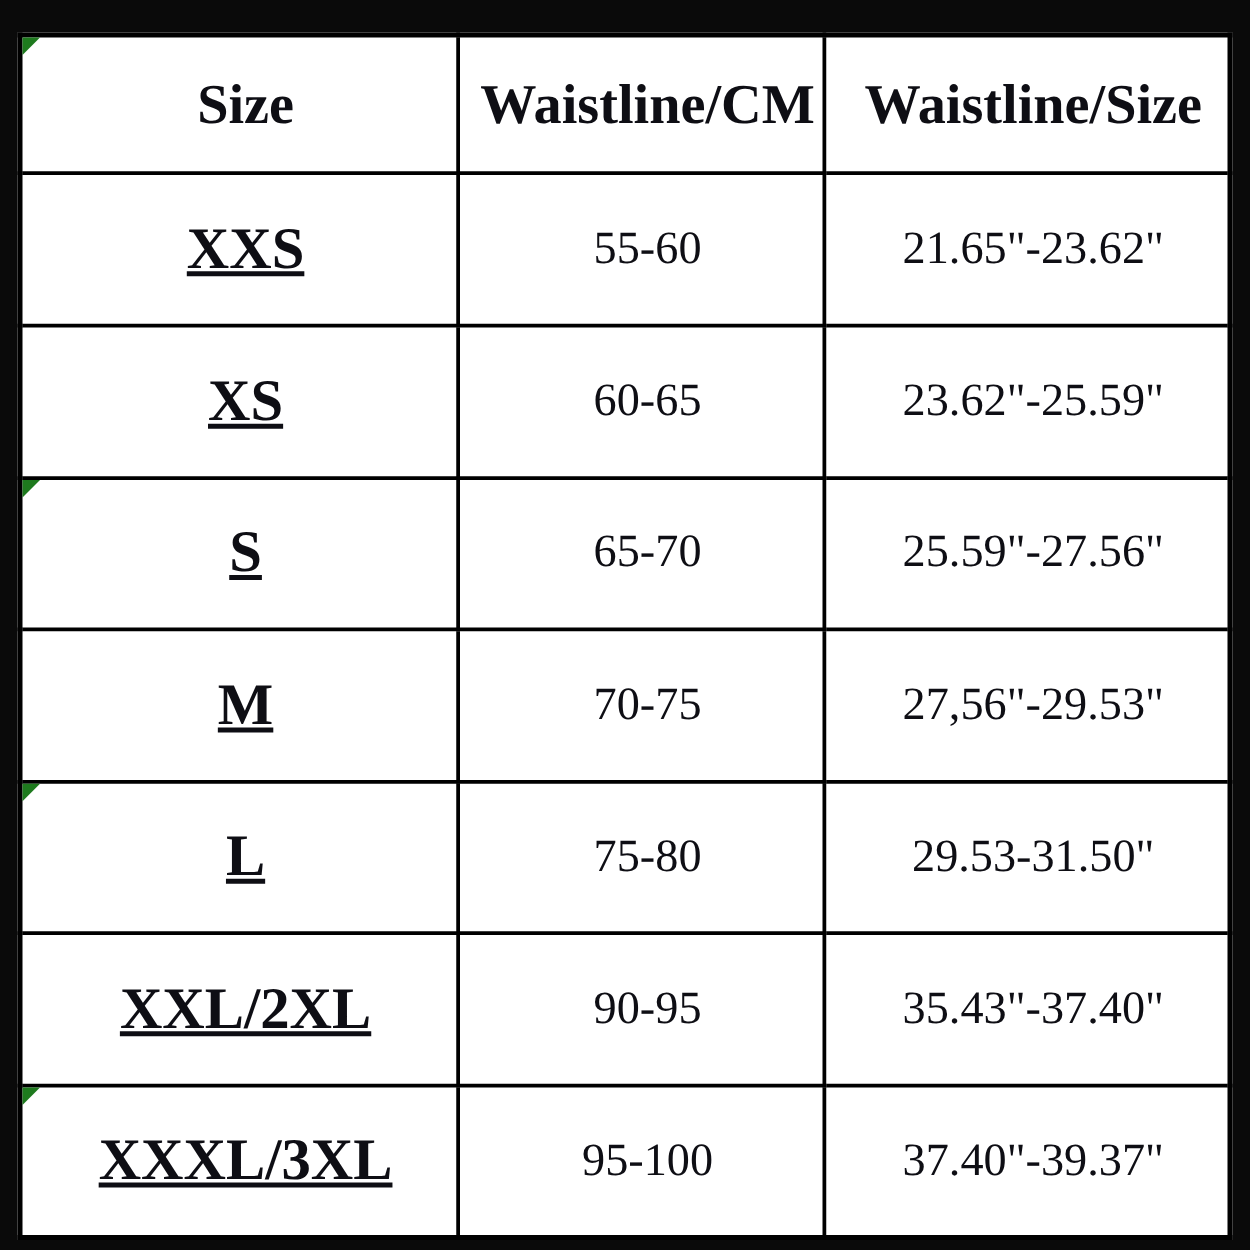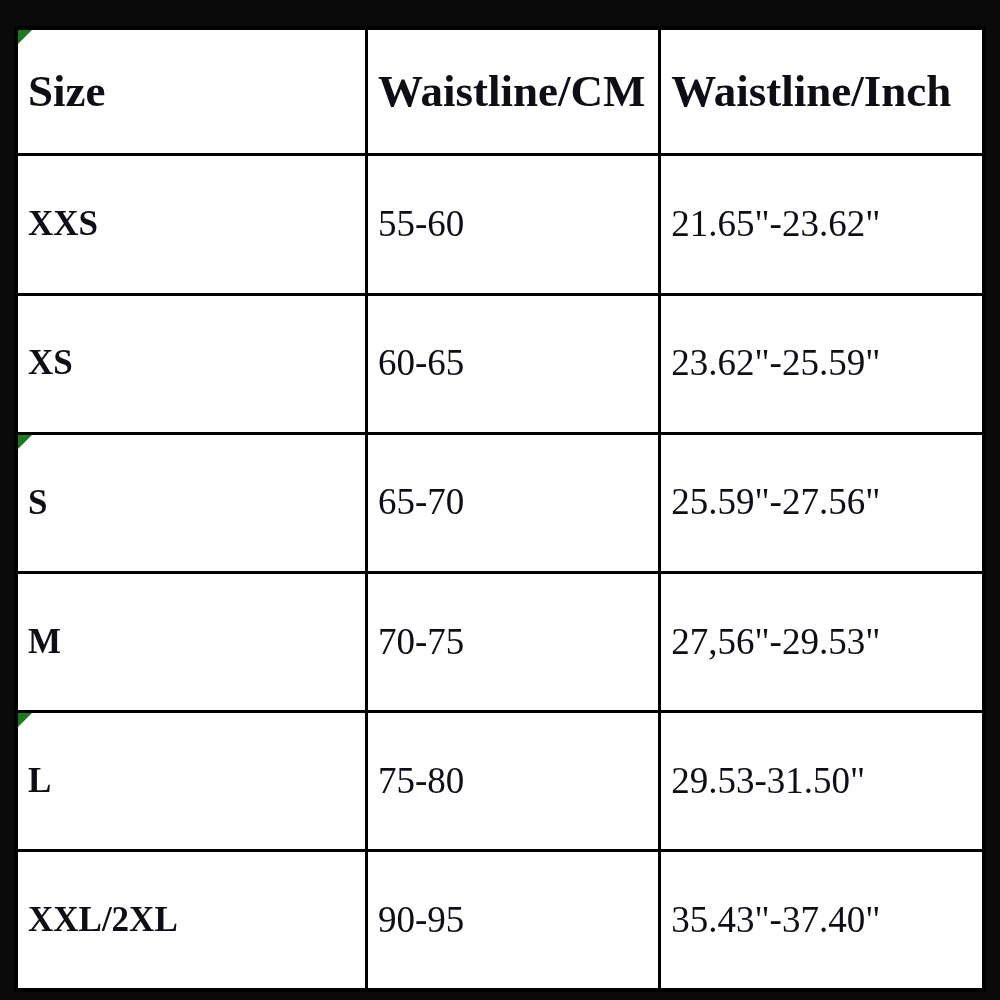--- a/index.html
+++ b/index.html
@@ -24,35 +24,36 @@
     width: 100%;
     height: 100%;
     border-collapse: collapse;
     table-layout: fixed;
     background: var(--cell-bg, #ffffff);
     border: 4px solid var(--border, #000000);
   }
   .size-chart th,
   .size-chart td {
     border: 3px solid var(--border, #000000);
-    text-align: left;
+    text-align: center;
     vertical-align: middle;
     padding: 0 0 0 10px;
     position: relative;
     color: var(--text, #0e0e14);
     white-space: nowrap;
     line-height: 1.05;
   }
   .size-chart th {
     font-weight: bold;
     font-size: 45px;
   }
   .size-chart td.size {
     font-weight: bold;
-    font-size: 35px;
+    font-size: 47px;
+    text-decoration: underline;
   }
   .size-chart td.val {
     font-weight: normal;
     font-size: 37px;
   }
   col.c1 { width: 36.2%; }
   col.c2 { width: 30.3%; }
   col.c3 { width: 33.5%; }
   tr.head-row { height: 73px; }
   tr.data-row { height: 80px; }
@@ -81,21 +82,21 @@
     <tbody>
       <tr class="head-row">
         <th>
           <span class="flag show"></span>
           <span>Size</span>
         </th>
         <th>
           <span>Waistline/CM</span>
         </th>
         <th>
-          <span>Waistline/Inch</span>
+          <span>Waistline/Size</span>
         </th>
       </tr>
 
       <tr class="data-row">
         <td class="size">
           
           <span>XXS</span>
         </td>
         <td class="val"><span>55-60</span></td>
         <td class="val"><span>21.65"-23.62"</span></td>
@@ -140,18 +141,26 @@
 
       <tr class="data-row">
         <td class="size">
           
           <span>XXL/2XL</span>
         </td>
         <td class="val"><span>90-95</span></td>
         <td class="val"><span>35.43"-37.40"</span></td>
       </tr>
 
+      <tr class="data-row">
+        <td class="size">
+          <span class="flag show"></span>
+          <span>XXXL/3XL</span>
+        </td>
+        <td class="val"><span>95-100</span></td>
+        <td class="val"><span>37.40"-39.37"</span></td>
+      </tr>
 
 
 
     </tbody>
   </table>
 </div>
 
 </body></html>

